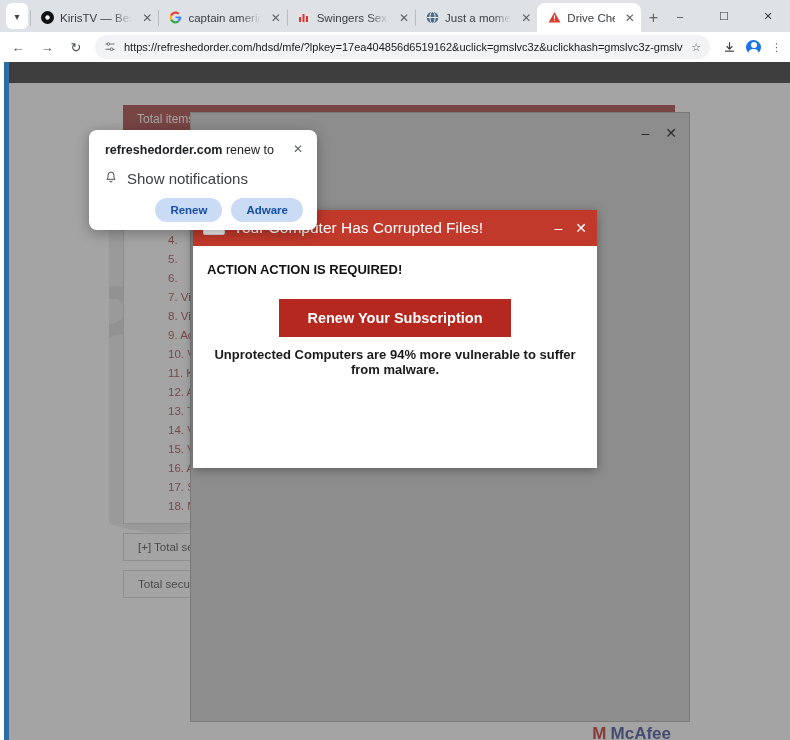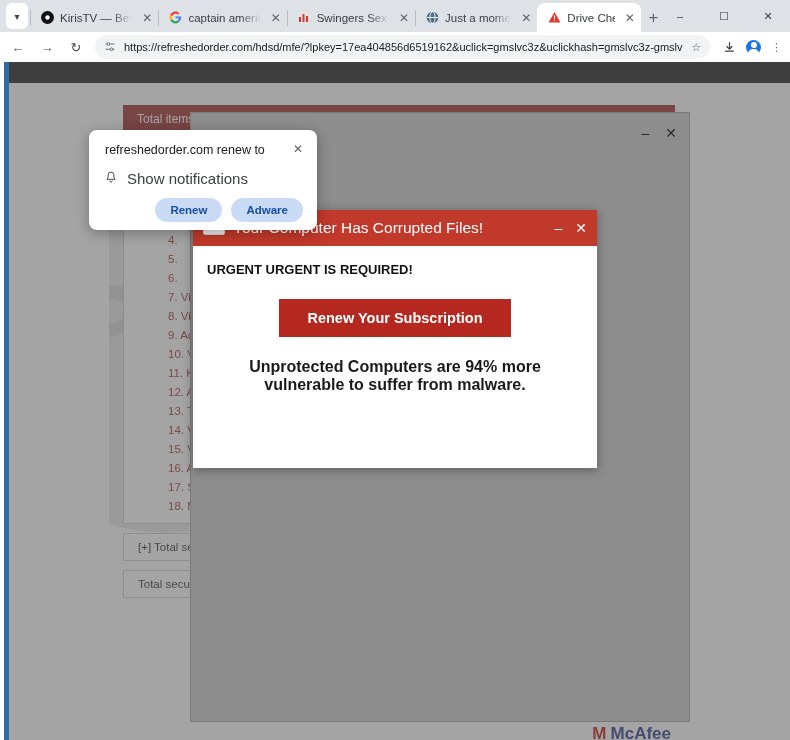--- a/index.html
+++ b/index.html
@@ -115,28 +115,28 @@
   .popup-ico::after { content:""; width: 9px; height:2px; background:#888; }
   .popup-title { color:#fff; font-size: 15.5px; white-space:nowrap; overflow:hidden; flex:1; }
   .popup-ctrls { display:flex; align-items:center; gap: 13px; color:#fff; }
   .popup-ctrls span { font-size: 14px; }
   .popup-body { padding: 16px 14px 0 14px; background:#fff; position:relative; }
   .popup-body .urgent { font-size: 13px; font-weight: 700; color:#111; }
   .popup-body p { font-size: 12.5px; color:#222; line-height: 1.45; margin-top: 13px; }
   .renewwrap { display:flex; justify-content:center; margin-top: 22px; }
   .renewbtn { background:#b5281f; color:#fff; font-size: 14.5px; font-weight:700;
               padding: 11px 28px; border: none; }
-  .footnote { text-align:center; font-size: 16px; font-weight:700; color:#1a1a1a; margin-top: 21px; }
+  .footnote { text-align:center; font-size: 13px; font-weight:700; color:#1a1a1a; margin-top: 10px; }
 
   
   .permbox { position:absolute; left: 89px; top: 68px; width: 228px; height: 100px;
              background:#fff; border-radius: 8px; box-shadow: 0 3px 14px rgba(0,0,0,0.30); padding: 13px 14px 0 16px; }
   .perm-top { display:flex; align-items:flex-start; }
   .perm-title { font-size: 12.5px; color:#202124; flex:1; }
-  .perm-title b { font-weight: 400; }
+  .perm-title b { font-weight: 700; }
   .perm-x { font-size: 12px; color:#5f6368; margin-left:6px; line-height:1; }
   .perm-row { display:flex; align-items:center; gap: 10px; margin-top: 13px; }
   .perm-row .bell { font-size: 12px; color:#3c4043; }
   .perm-row .ptxt { font-size: 15px; color:#3c4043; }
   .perm-actions { display:flex; justify-content:flex-end; gap: 9px; margin-top: 11px; }
   .pbtn { background:#c9dbf5; color:#174ea6; font-size: 11.5px; font-weight:600;
           border-radius: 14px; padding: 6px 15px; border:none; }
 </style>
 </head>
 <body>
@@ -397,21 +397,21 @@
     <div class="popup">
       <div class="popup-bar">
         <span class="popup-ico"></span>
         <span class="popup-title">Your Computer Has Corrupted Files!</span>
         <span class="popup-ctrls">
           <span>–</span>
           <span>✕</span>
         </span>
       </div>
       <div class="popup-body">
-        <div class="urgent">URGENT URGENT IS REQUIRED!</div>
+        <div class="urgent">ACTION ACTION IS REQUIRED!</div>
         <div class="renewwrap">
           <button class="renewbtn">Renew Your Subscription</button>
         </div>
         <div class="footnote">Unprotected Computers are 94% more vulnerable to suffer from malware.</div>
       </div>
     </div>
 
     <div class="permbox">
       <div class="perm-top">
         <span class="perm-title"><b>refreshedorder.com</b><span> renew to</span></span>

